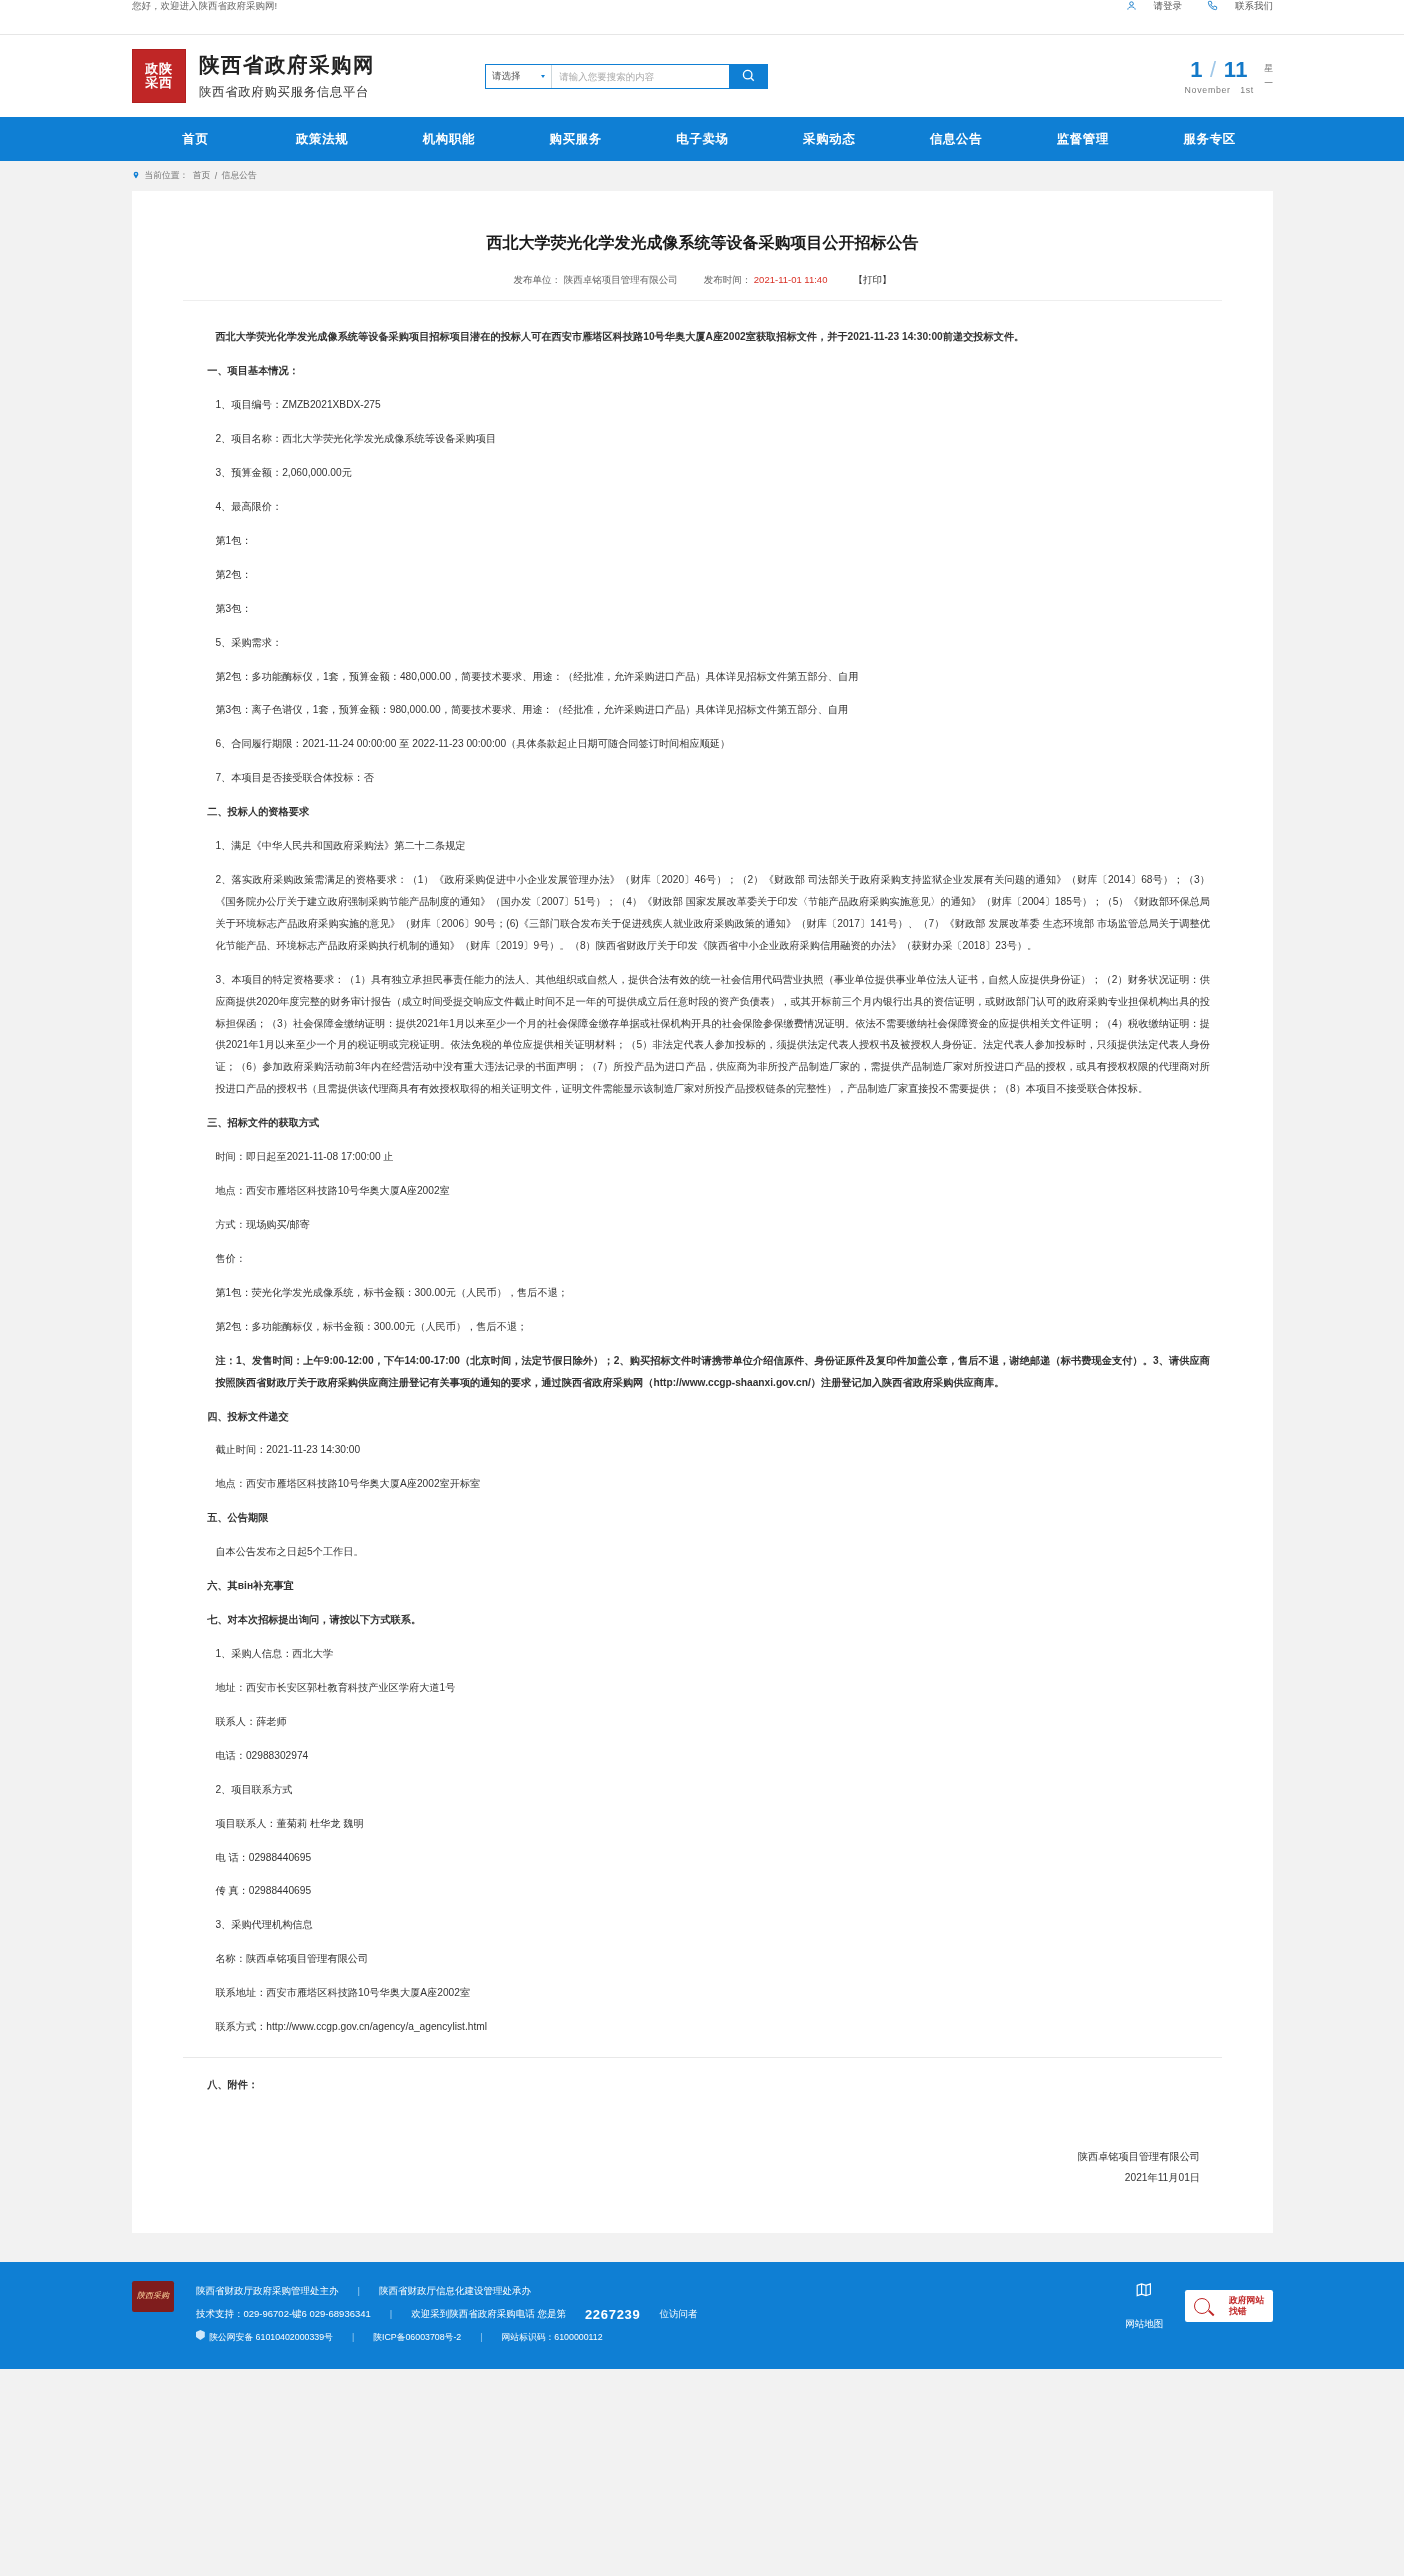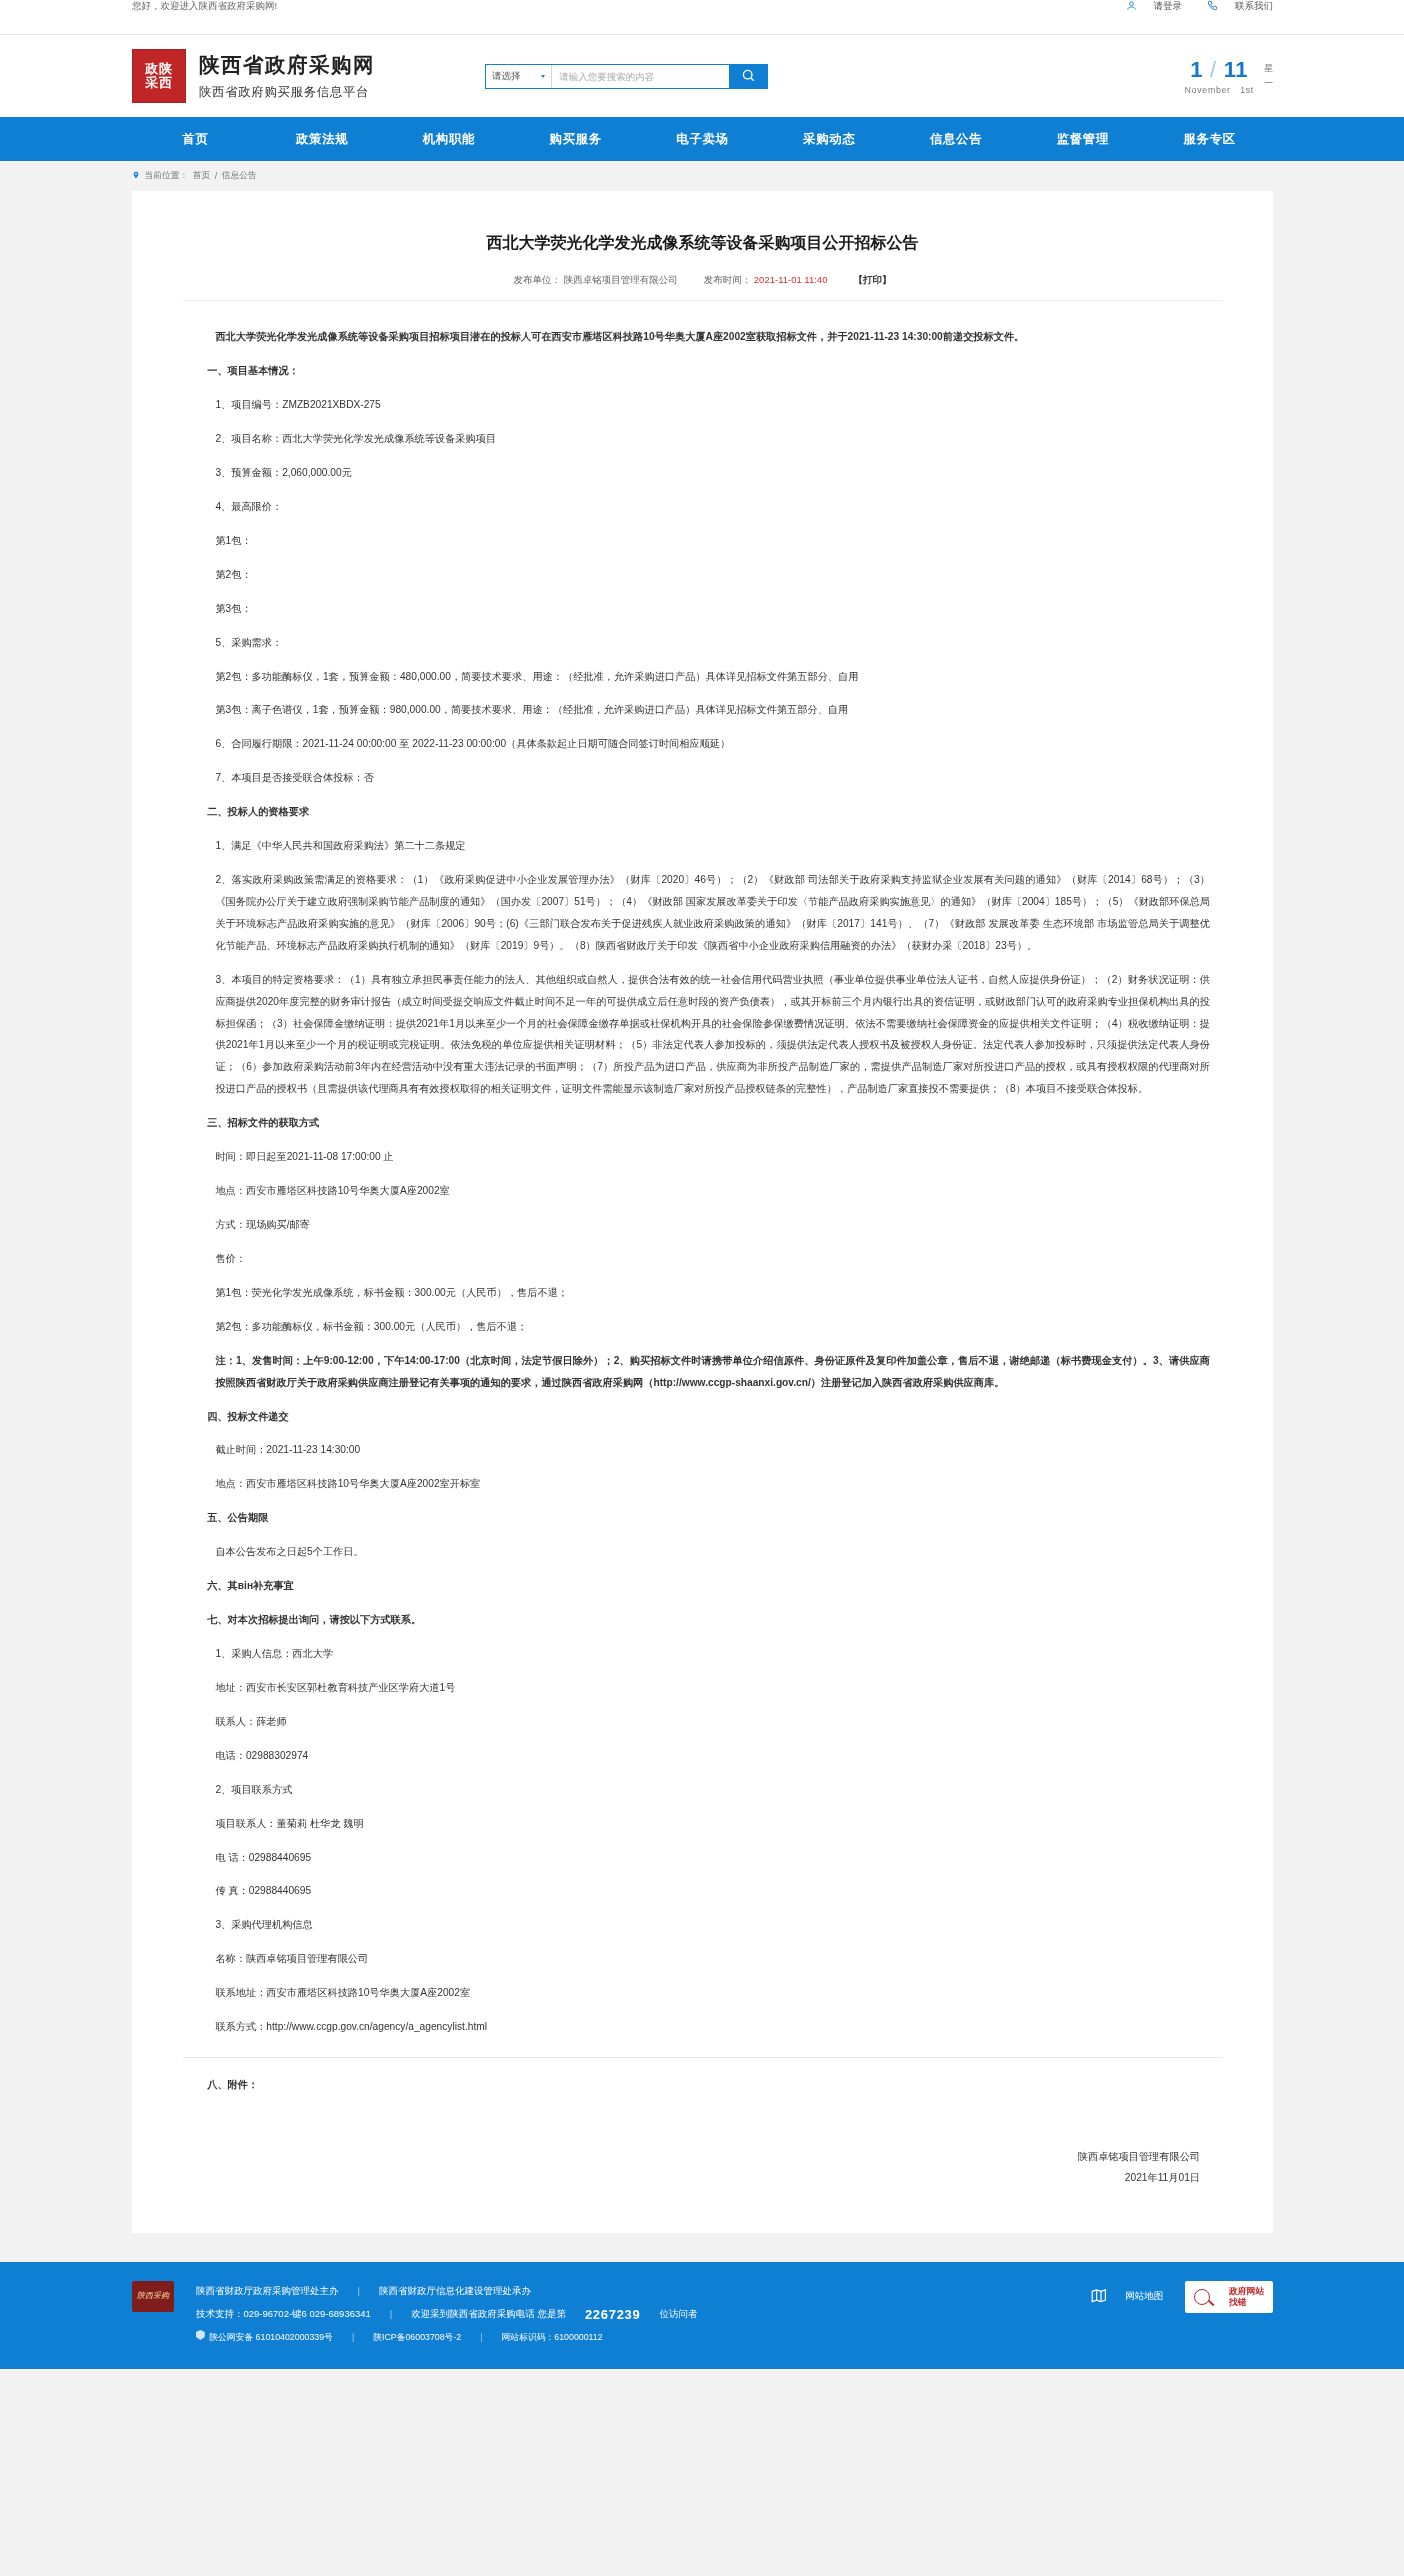--- a/index.html
+++ b/index.html
@@ -121,21 +121,21 @@
   }
   .meta {
     text-align:center;
     font-size:9.5px;
     color:#666;
     padding-bottom:13px;
     border-bottom:0.7px solid #eee;
     display:flex; justify-content:center; gap:26px; align-items:center;
   }
   .meta .red { color:#d93025; }
-  .meta .print { color:#333; cursor:pointer;font-weight:bold; }
+  .meta .print { color:#333; cursor:pointer; }
 
   .body { font-size:10.2px; line-height:2.15; color:#333; padding-top:13px; }
   .body p { margin:12px; }
   .ind1 { text-indent:2em; }
   .ind2 { padding-left:2em; }
   .b { font-weight:bold; }
   .sec { font-weight:bold; padding-left:1.2em; margin-top:4.4px; }
   .just { text-align:justify; }
   .hr-sp { height:19px; }
   .divline { border-top:0.7px solid #e8e8e8; margin:19px 0 16px; }
@@ -154,21 +154,21 @@
     width:42px; height:31px; background:#7f1d1d; border-radius:2.2px;
     display:flex; align-items:center; justify-content:center; color:#ffd9a0; font-size:8px;
     text-align:center; line-height:1.25; flex:0 0 auto;font-style:italic;
   }
   .f-mid { font-size:9.5px; line-height:2.1; }
   .f-mid .row { display:flex; gap:19px; align-items:center; flex-wrap:wrap; }
   .f-mid .sep { color:#9ccdf0; }
   .f-mid .hot { font-size:13px; font-weight:bold; letter-spacing:0.7px; }
   .f-mid .small { font-size:8.8px; }
   .f-right { margin-left:auto; display:flex; align-items:center; gap:22px; }
-  .f-map { display:flex; align-items:center; gap:18px; font-size:9.5px; }
+  .f-map { display:flex; align-items:center; gap:18px; font-size:9.5px;flex-direction:column; }
   .f-badge {
     background:#fff; border-radius:2.2px; padding:5.1px 8.8px; display:flex; align-items:center; gap:19px;
   }
   .f-badge .bt { color:#c02626; font-size:8.8px; line-height:1.25; font-weight:bold; }
   .f-badge .mag { width:16px;height:16px;border:1.5px solid #c02626;border-radius:50%;position:relative; }
   .f-badge .mag:after { content:""; position:absolute; width:6.6px;height:1.5px;background:#c02626;transform:rotate(45deg); right:-5.1px; bottom:0; }
   .shield { width:8.8px;height:10.2px;background:#cfe7fa; clip-path:polygon(50% 0,100% 22%,100% 70%,50% 100%,0 70%,0 22%); display:inline-block; margin-right:4.4px;}
 </style>
 </head>
 <body>

